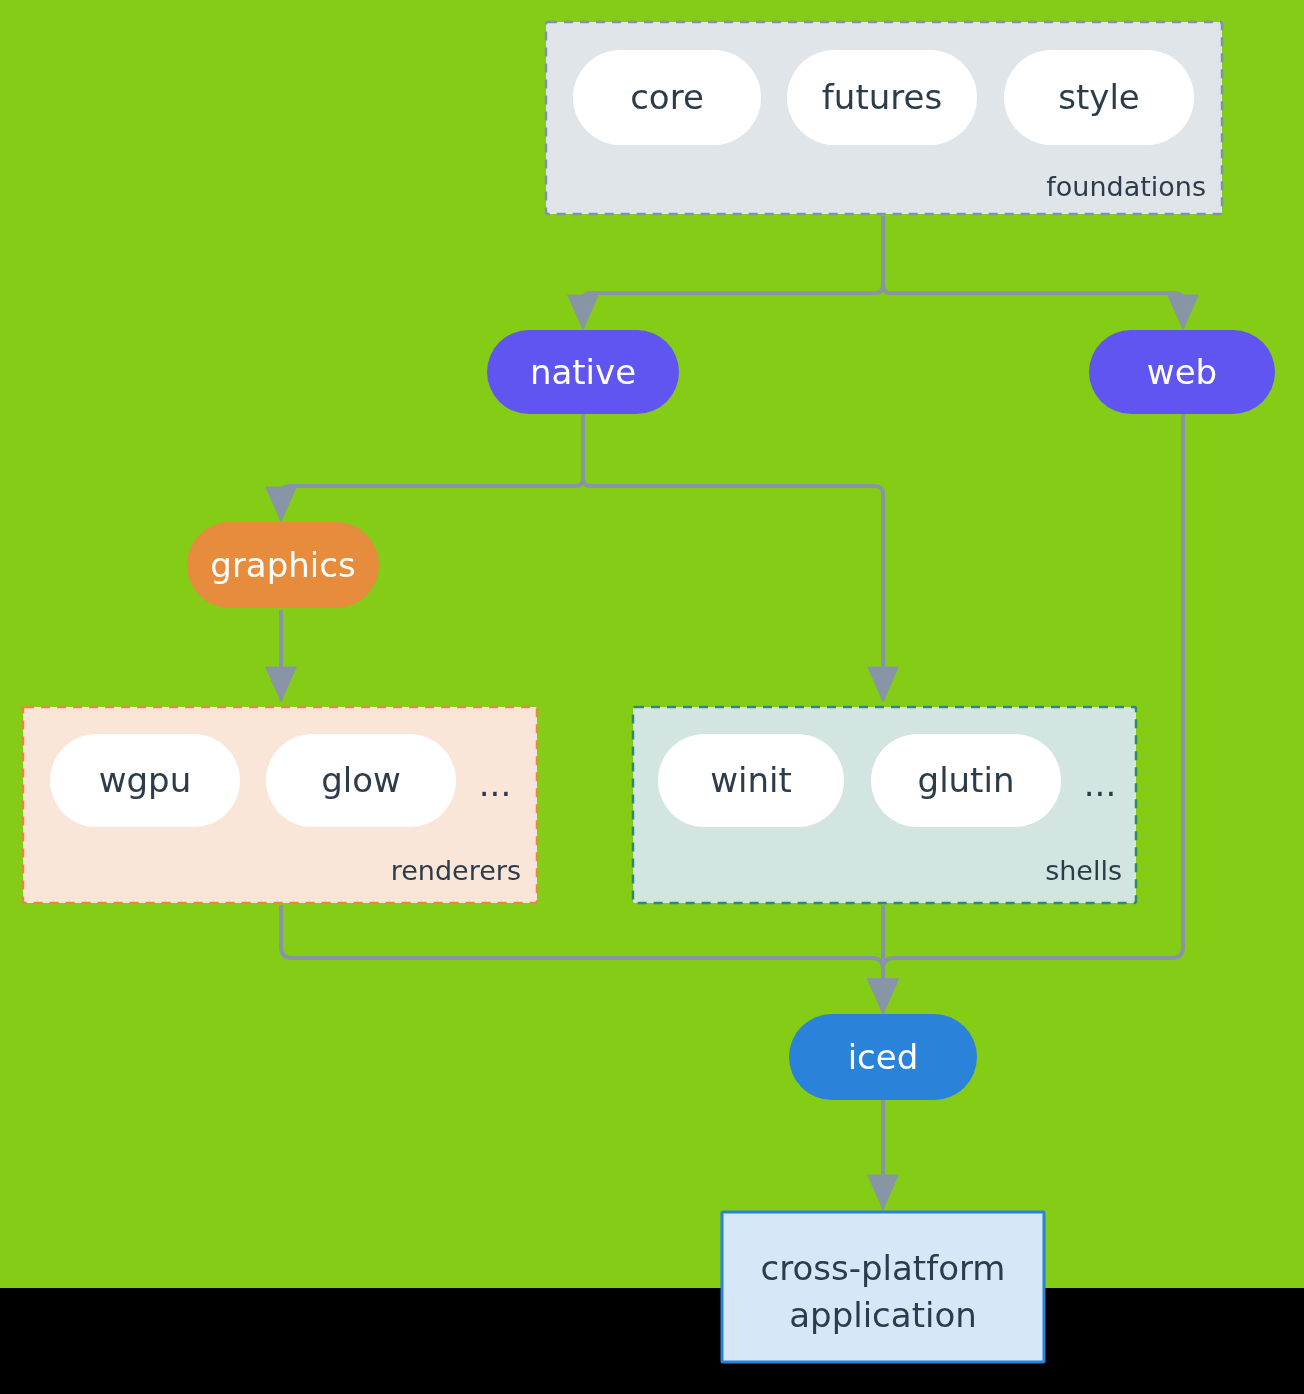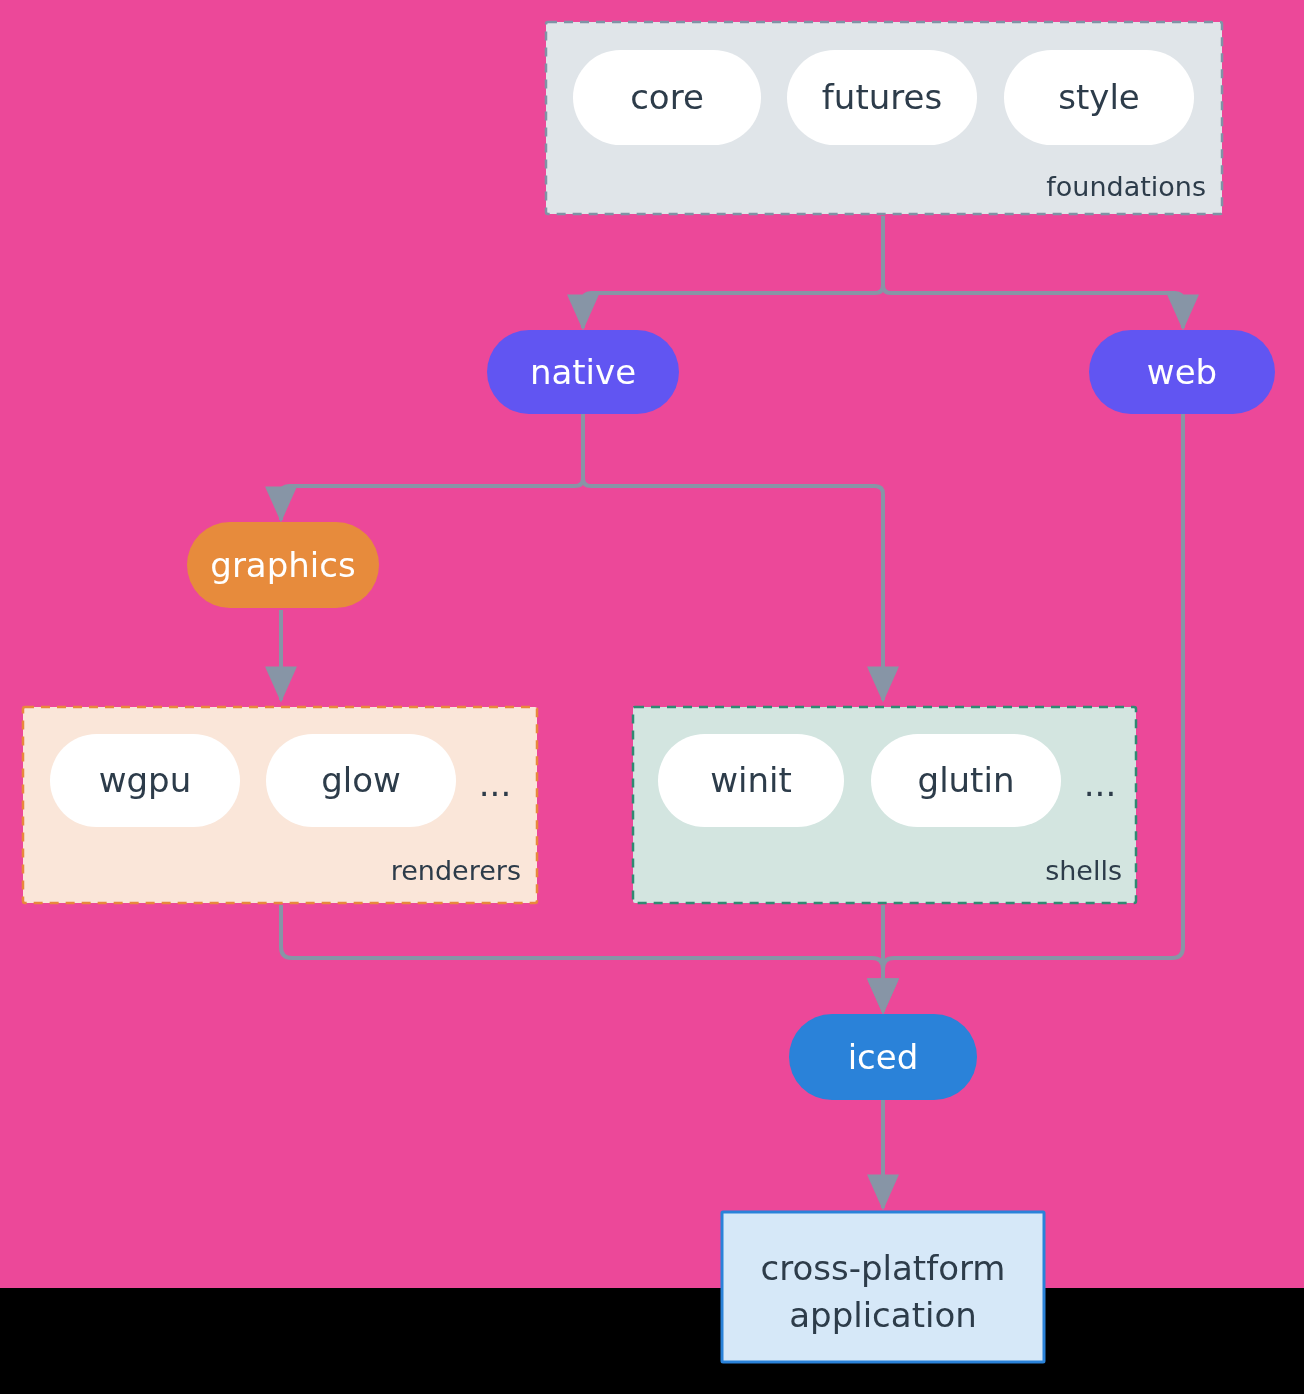--- a/index.html
+++ b/index.html
@@ -10,21 +10,21 @@
   body {
     width: 1304px;
     height: 1394px;
     overflow: hidden;
     font-family: "DejaVu Sans", "Liberation Sans", sans-serif;
   }
   #diagram-root {
     position: relative;
     width: 1304px;
     height: 1288px;
-    background: #ec4899;
+    background: #84cc16;
   }
   svg.canvas {
     position: absolute;
     top: 0;
     left: 0;
     width: 1304px;
     height: 1394px;
     display: block;
   }
   .node-label {

